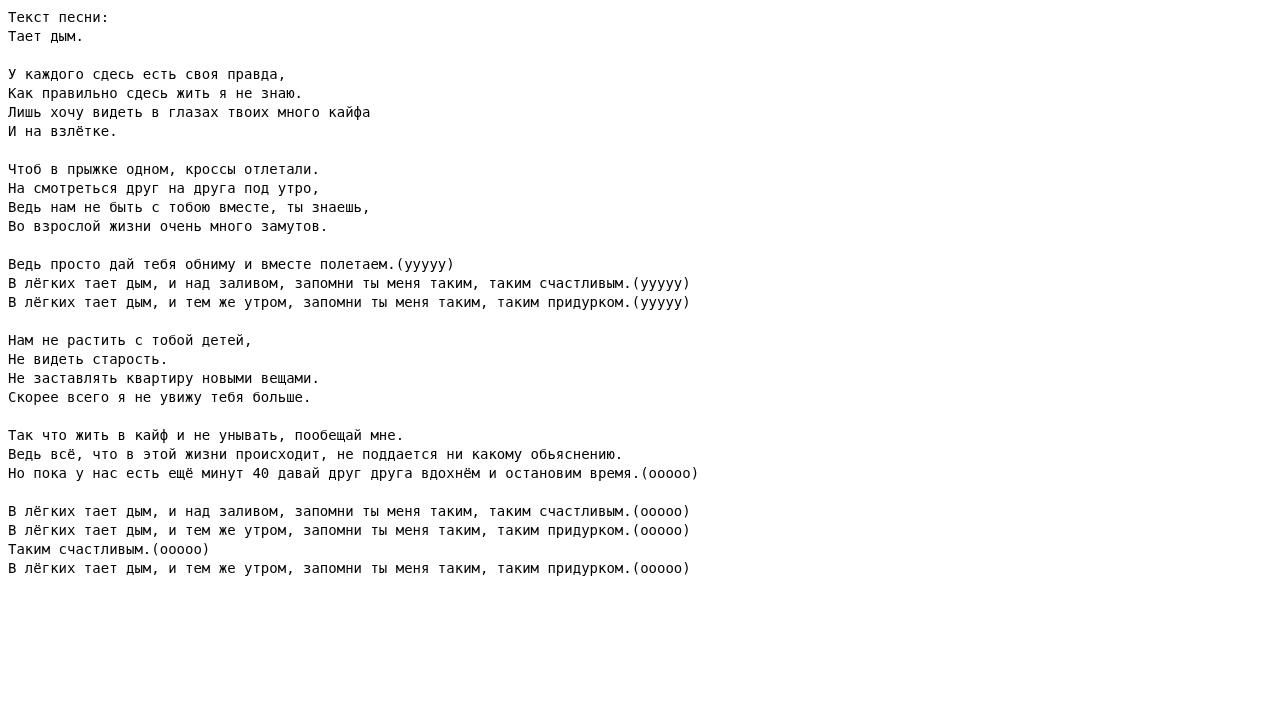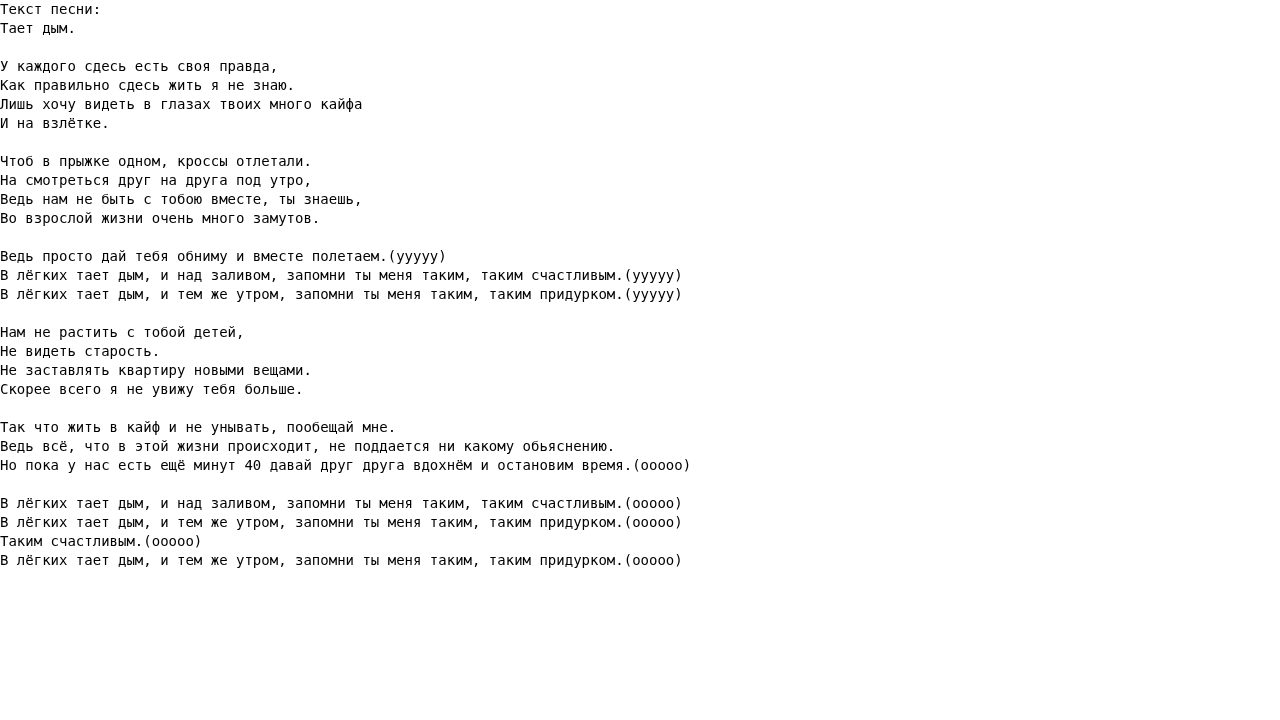--- a/index.html
+++ b/index.html
@@ -9,21 +9,21 @@
       font-family: "Courier New", Courier, monospace;
       font-size: 14px;
       line-height: 19px;
       color: #000000;
       width: 1280px;
       height: 720px;
       overflow: hidden;
     }
     .lyrics {
       white-space: pre;
-      padding: 0;
+      padding: 8px;
       margin: 0;
     }
   </style>
 </head>
 <body>
 
 <pre class="lyrics">Текст песни:
 Тает дым.
 
 У каждого сдесь есть своя правда,

